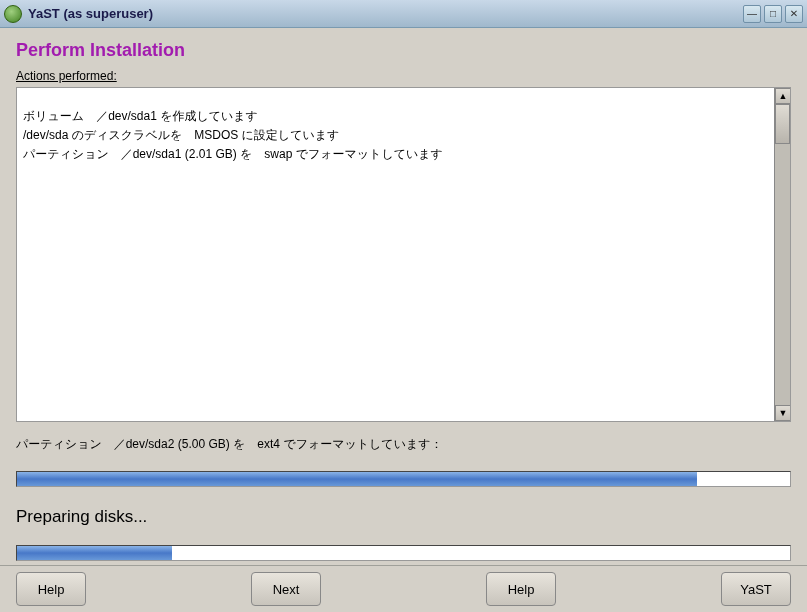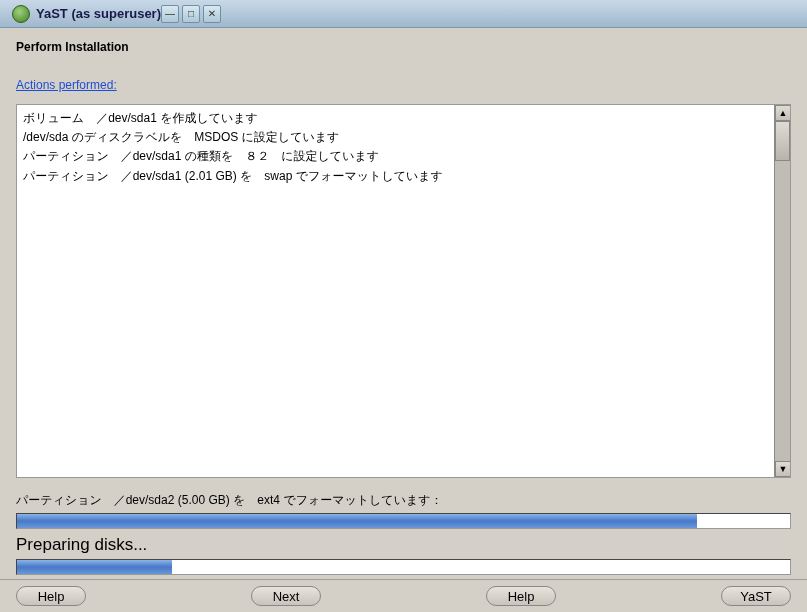--- a/index.html
+++ b/index.html
@@ -9,23 +9,24 @@
       font-family: sans-serif;
       font-size: 13px;
       background: #4a7a4a;
       overflow: hidden;
     }
 
     
     .title-bar {
       display: flex;
       align-items: center;
+      justify-content: space-between;
       background: linear-gradient(to bottom, #c8d8e8, #a0b8cc);
       height: 28px;
-      padding: 0 12px;
+      padding: 0 4px;
       border-bottom: 1px solid #7a9ab0;
     }
     .title-bar-left {
       display: flex;
       align-items: center;
       gap: 6px;
     }
     .title-bar-icon {
       width: 18px;
       height: 18px;
@@ -66,45 +67,45 @@
     }
 
     
     .content-area {
       flex: 1;
       padding: 12px 16px 8px 16px;
       display: flex;
       flex-direction: column;
     }
     .page-title {
-      font-size: 12px;
+      font-size: 18px;
       font-weight: bold;
-      color: #000000;
-      margin-bottom: 24px;
+      color: #a21caf;
+      margin-bottom: 8px;
     }
     .actions-label {
       font-size: 12px;
-      color: #1d4ed8;
-      margin-bottom: 12px;
+      color: #000000;
+      margin-bottom: 4px;
       text-decoration: underline;
     }
 
     
     .log-container {
       flex: 1;
       background: #ffffff;
       border: 1px solid #999;
       overflow: hidden;
       position: relative;
     }
     .log-scroll {
       position: absolute;
       top: 0; left: 0; right: 16px; bottom: 0;
       overflow: hidden;
-      padding: 4px 6px;
+      padding: 19px 6px;
     }
     .log-line {
       font-size: 12px;
       color: #000;
       line-height: 1.6;
       white-space: nowrap;
     }
     .scrollbar-v {
       position: absolute;
       top: 0; right: 0;
@@ -138,21 +139,21 @@
       height: 40px;
       background: linear-gradient(to bottom, #e0dcd4, #b8b4ac);
       border: 1px solid #888;
     }
 
     
     .status-area {
       padding: 6px 16px 4px 16px;
       display: flex;
       flex-direction: column;
-      gap: 4px;
+      gap: 18px;
     }
     .status-text {
       font-size: 12px;
       color: #000;
     }
     .progress-bar-container {
       width: 100%;
       height: 16px;
       background: #ffffff;
       border: 1px inset #999;
@@ -181,25 +182,25 @@
     .button-bar {
       display: flex;
       align-items: center;
       justify-content: space-between;
       padding: 6px 16px;
       background: #d4d0c8;
       border-top: 1px solid #a0a09a;
     }
     .btn {
       min-width: 70px;
-      height: 20px;
+      height: 34px;
       padding: 0 12px;
       background: linear-gradient(to bottom, #e8e4dc, #c8c4bc);
       border: 1px solid #888;
-      border-radius: 14px;
+      border-radius: 4px;
       font-size: 13px;
       cursor: pointer;
       color: #000;
     }
   </style>
 </head>
 <body>
 
 <div class="title-bar">
   <div class="title-bar-left">
@@ -215,21 +216,20 @@
 
 <div class="main-window">
   <div class="content-area">
     <div class="page-title">Perform Installation</div>
     <div class="actions-label">Actions performed:</div>
     <div class="log-container">
       <div class="log-scroll" id="log-lines-container">
 
       <div class="log-line">ボリューム　／dev/sda1 を作成しています</div>
           <div class="log-line">/dev/sda のディスクラベルを　MSDOS に設定しています</div>
-          <div class="log-line">パーティション　／dev/sda1 の種類を　８２　に設定しています</div>
           <div class="log-line">パーティション　／dev/sda1 (2.01 GB) を　swap でフォーマットしています</div>
         </div>
       <div class="scrollbar-v">
         <div class="sb-btn">▲</div>
         <div class="sb-track">
           <div class="sb-thumb"></div>
         </div>
         <div class="sb-btn">▼</div>
       </div>
     </div>

